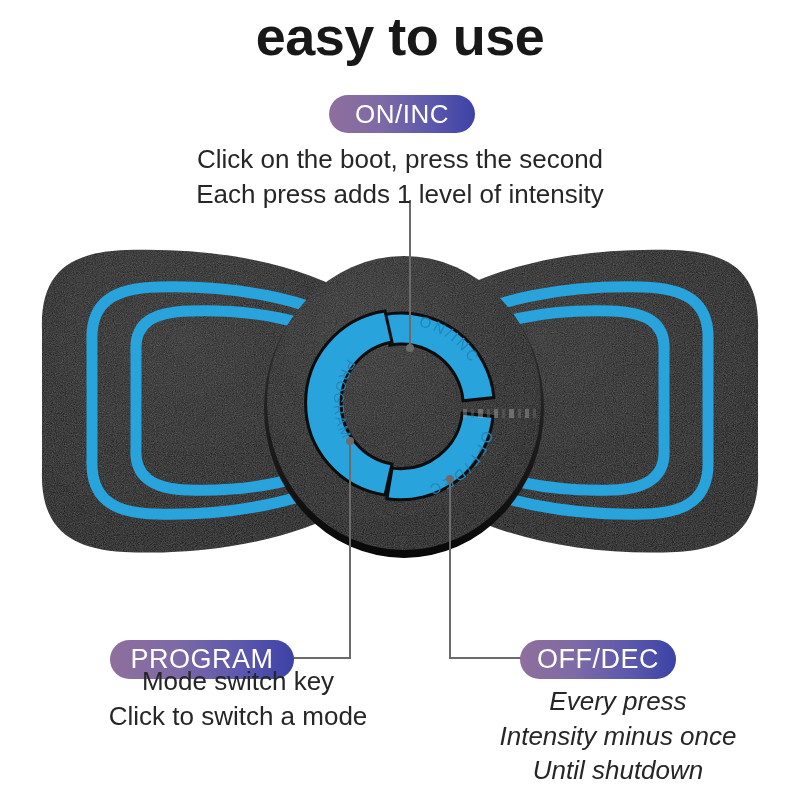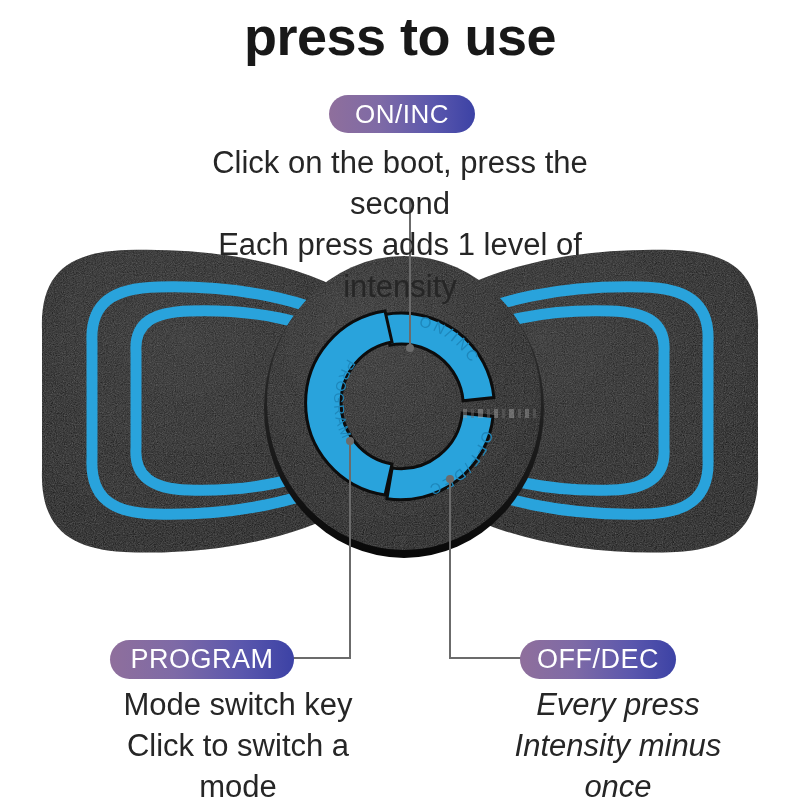--- a/index.html
+++ b/index.html
@@ -53,28 +53,28 @@
     z-index: 40;
   }
   .pill--oninc   { left: 329px; top: 95px;  width: 146px; height: 38px; font-size: 26px; }
   .pill--program { left: 110px; top: 640px; width: 184px; height: 39px; }
   .pill--offdec  { left: 520px; top: 640px; width: 156px; height: 39px; }
 
   
   .caption {
     position: absolute;
     text-align: center;
-    font-size: 31px;
+    font-size: 26px;
     line-height: 1.33;
     color: #262626;
     z-index: 40;
     white-space: pre-line;
   }
   .caption--oninc   { left: 180px; top: 142px; width: 440px; }
-  .caption--program { left: 88px;  top: 684px; width: 300px; }
+  .caption--program { left: 88px;  top: 664px; width: 300px; }
   .caption--offdec  { left: 488px; top: 684px; width: 260px; font-style: italic; }
 
   
   .leaders {
     position: absolute;
     left: 0; top: 0;
     width: 800px; height: 800px;
     z-index: 35;
     pointer-events: none;
   }
@@ -85,21 +85,21 @@
     left: 0; top: 0;
     width: 800px; height: 800px;
     z-index: 20;
   }
 </style>
 </head>
 <body>
 
 <div id="stage">
 
-  <div class="headline">press to use</div>
+  <div class="headline">easy to use</div>
 
   <svg class="device" viewBox="0 0 800 800">
     <defs>
       <radialGradient id="padTex" cx="40%" cy="30%" r="80%">
         <stop offset="0%" stop-color="#262626"></stop>
         <stop offset="55%" stop-color="#171717"></stop>
         <stop offset="100%" stop-color="#0b0b0b"></stop>
       </radialGradient>
       <radialGradient id="discTex" cx="38%" cy="26%" r="85%">
         <stop offset="0%" stop-color="#2d2d2d"></stop>

